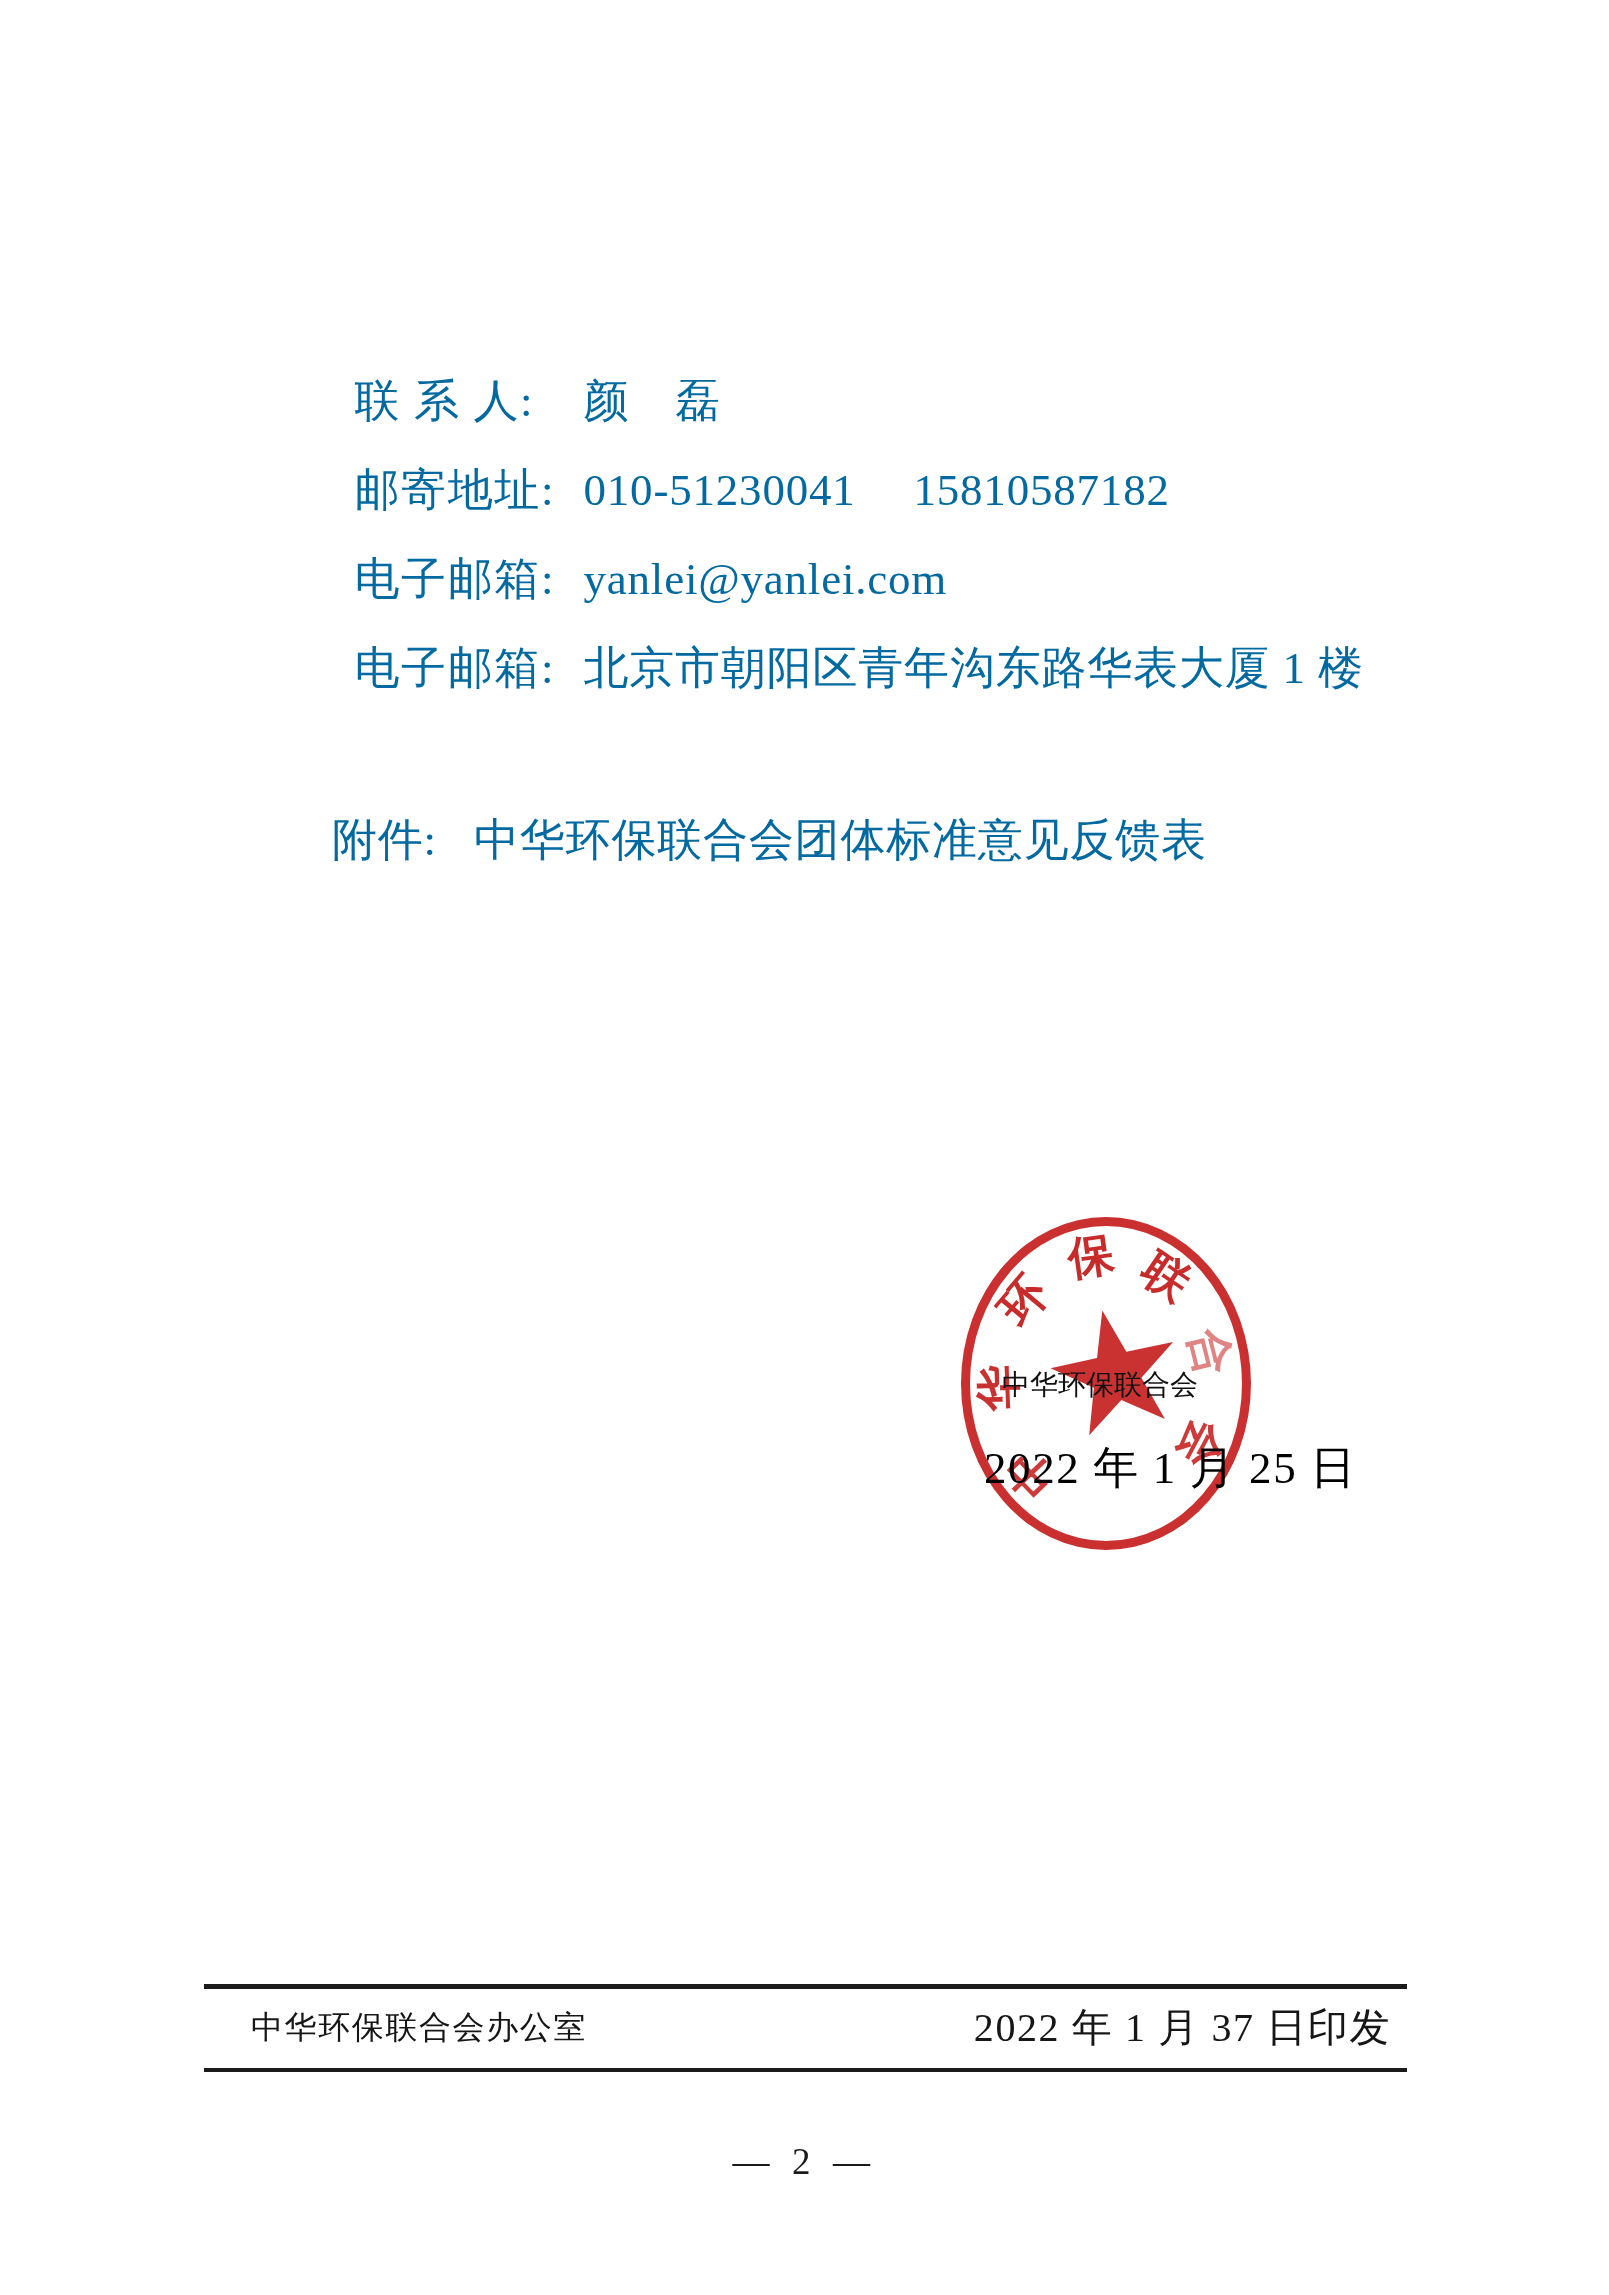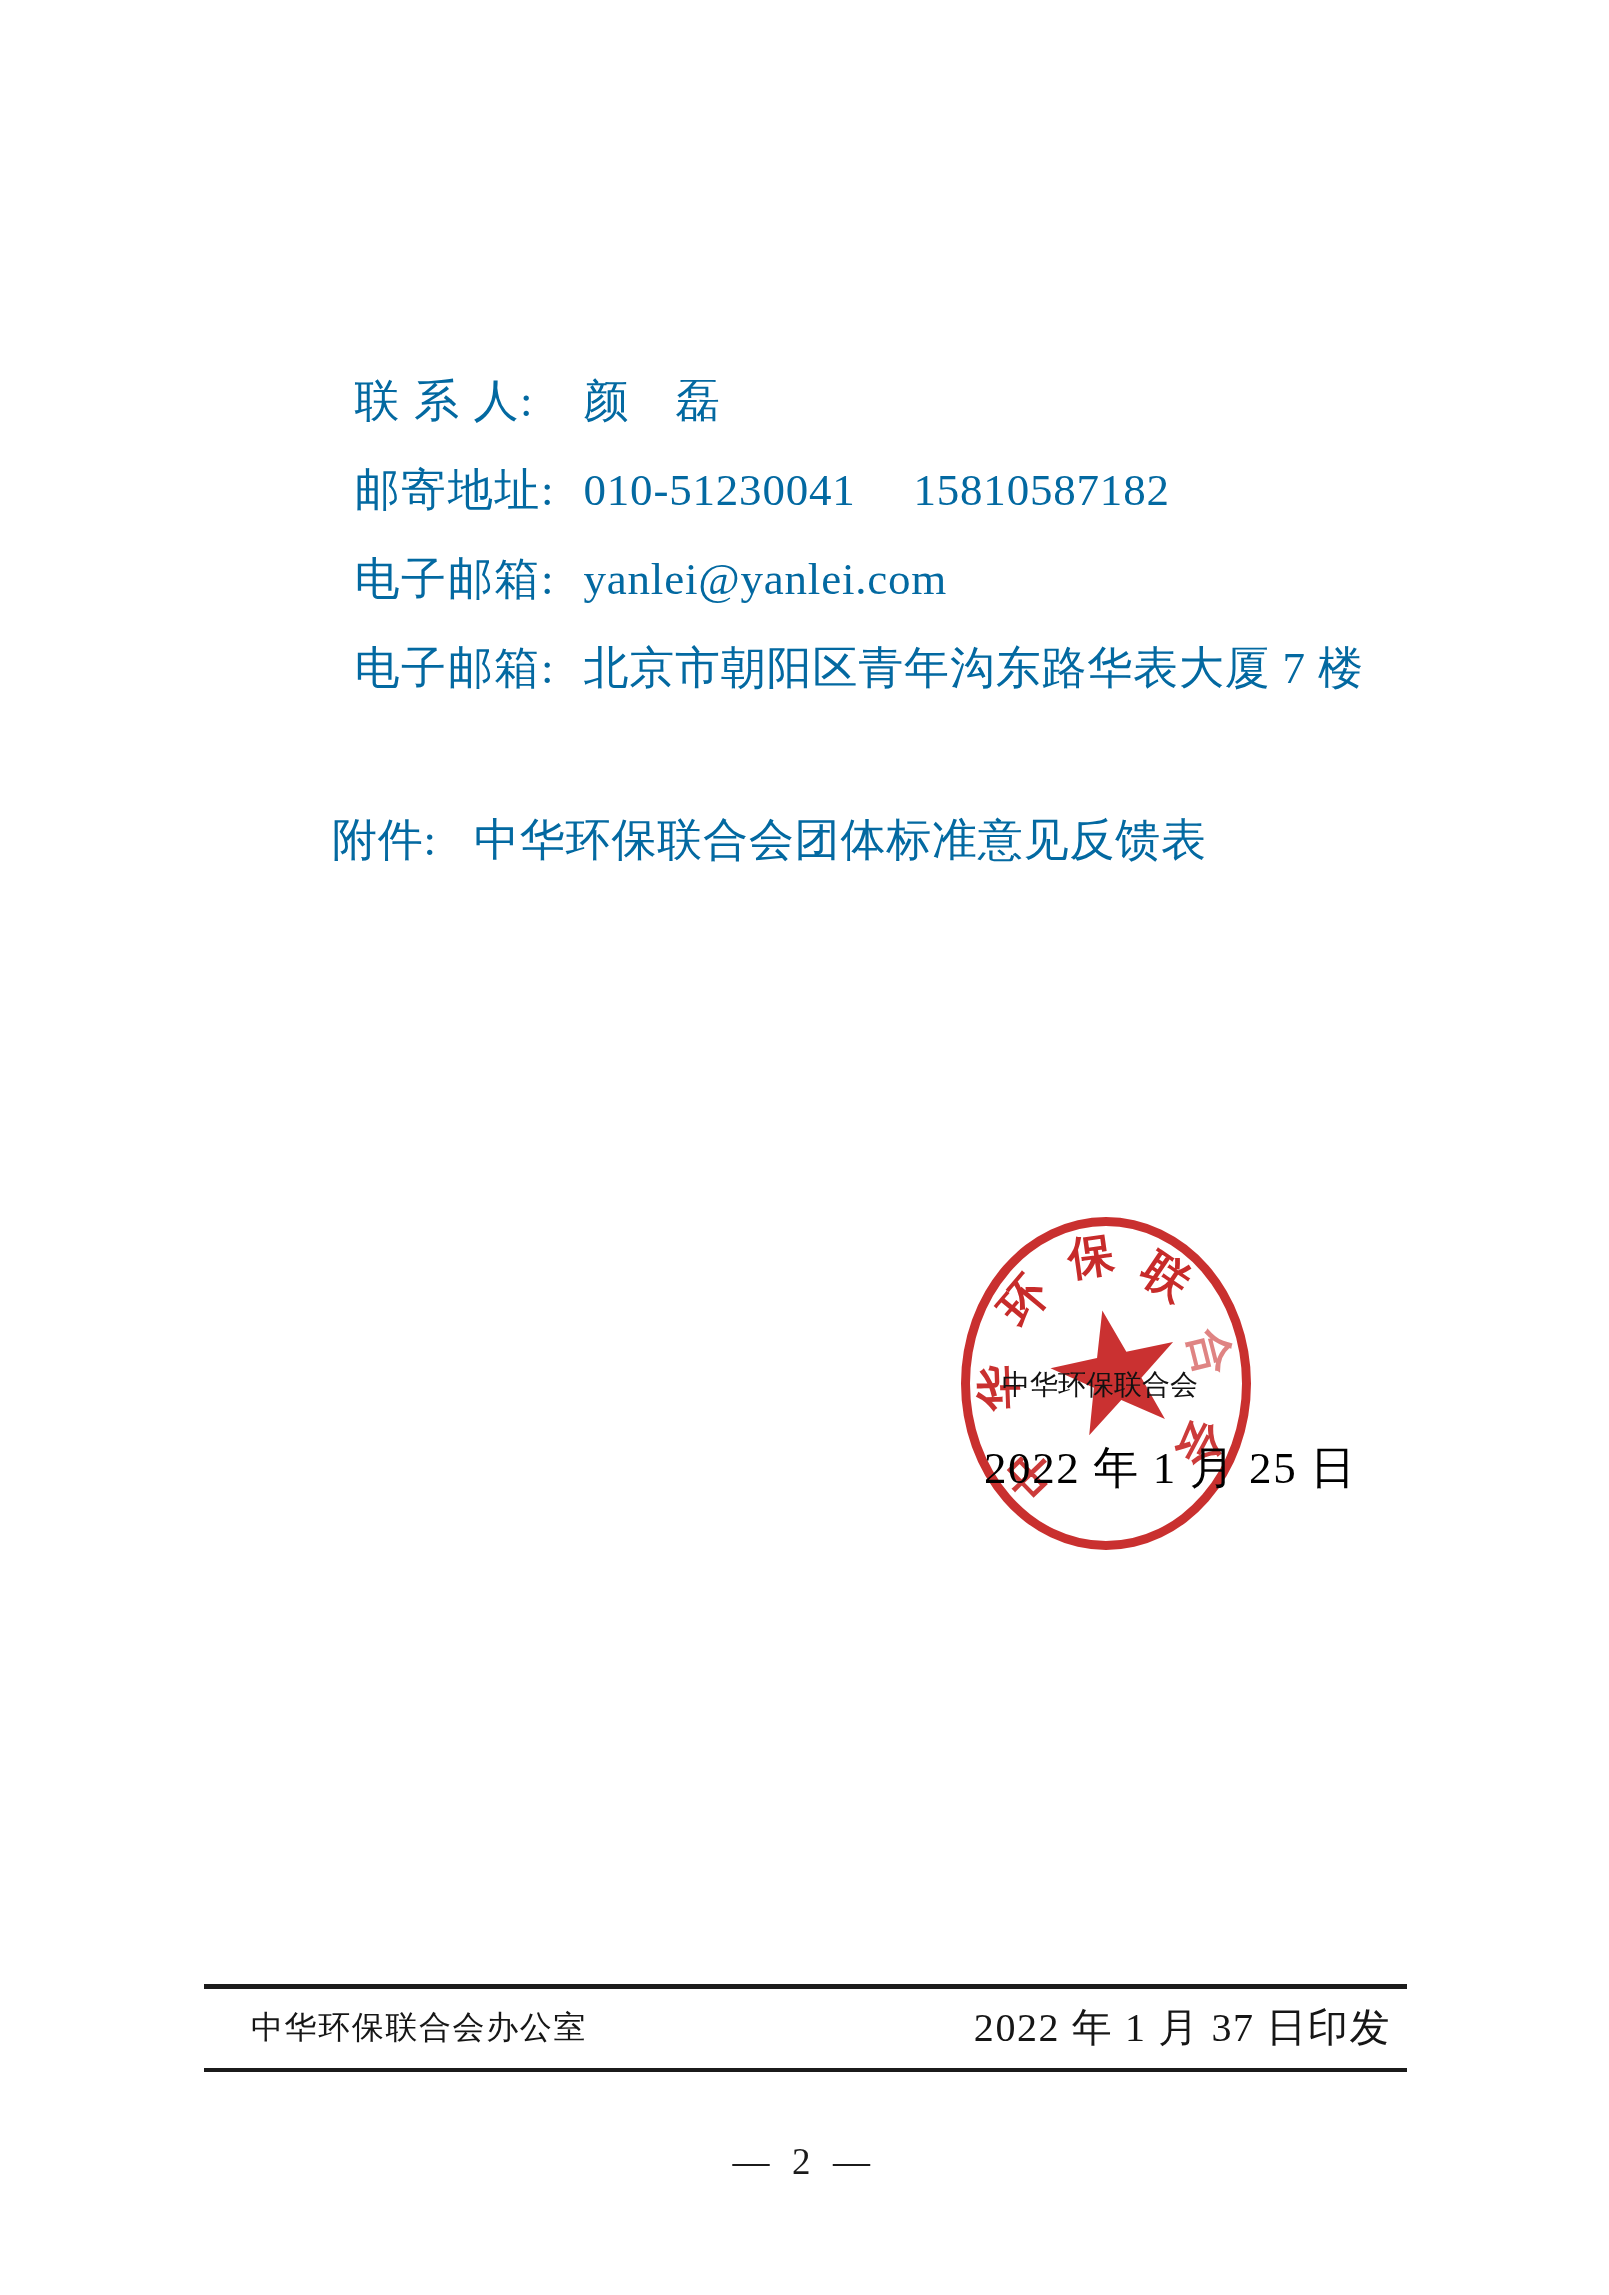--- a/index.html
+++ b/index.html
@@ -137,21 +137,21 @@
     <div class="body-line line-contact-1">
       <span class="lbl">联 系 人:</span><span class="val">颜　磊</span>
     </div>
     <div class="body-line line-contact-2">
       <span class="lbl">邮寄地址:</span><span class="val">010-51230041　 15810587182</span>
     </div>
     <div class="body-line line-contact-3">
       <span class="lbl">电子邮箱:</span><span class="val">yanlei@yanlei.com</span>
     </div>
     <div class="body-line line-contact-4">
-      <span class="lbl">电子邮箱:</span><span class="val">北京市朝阳区青年沟东路华表大厦 7 楼</span>
+      <span class="lbl">电子邮箱:</span><span class="val">北京市朝阳区青年沟东路华表大厦 1 楼</span>
     </div>
   </section>
 
   <div class="body-line line-attachment">
     <span class="lbl">附件:</span><span class="val">中华环保联合会团体标准意见反馈表</span>
   </div>
 
   <div class="seal">
     <div class="seal-ring"></div>
     <svg class="seal-star" width="140" height="140" viewBox="-85 -85 170 170">

